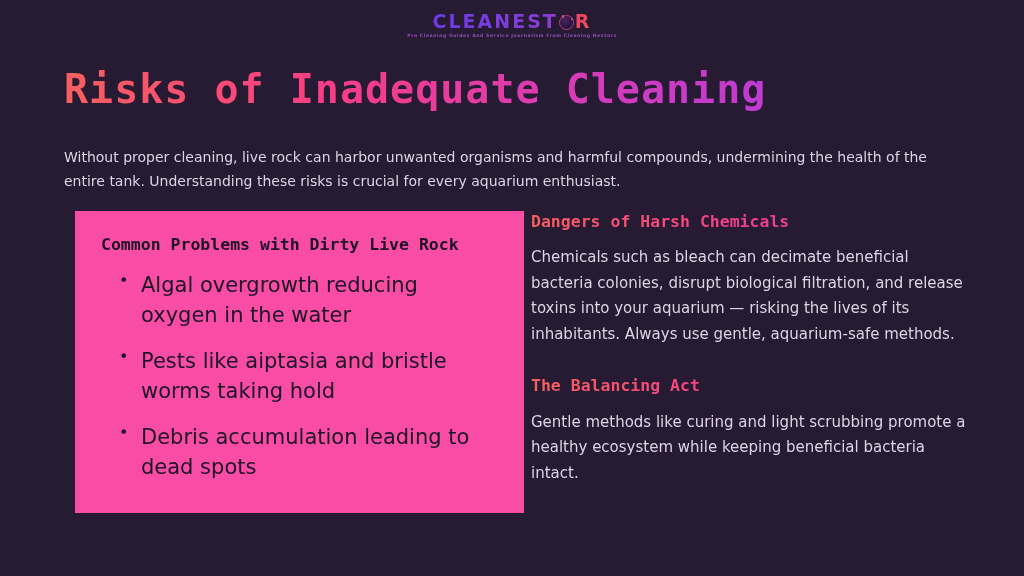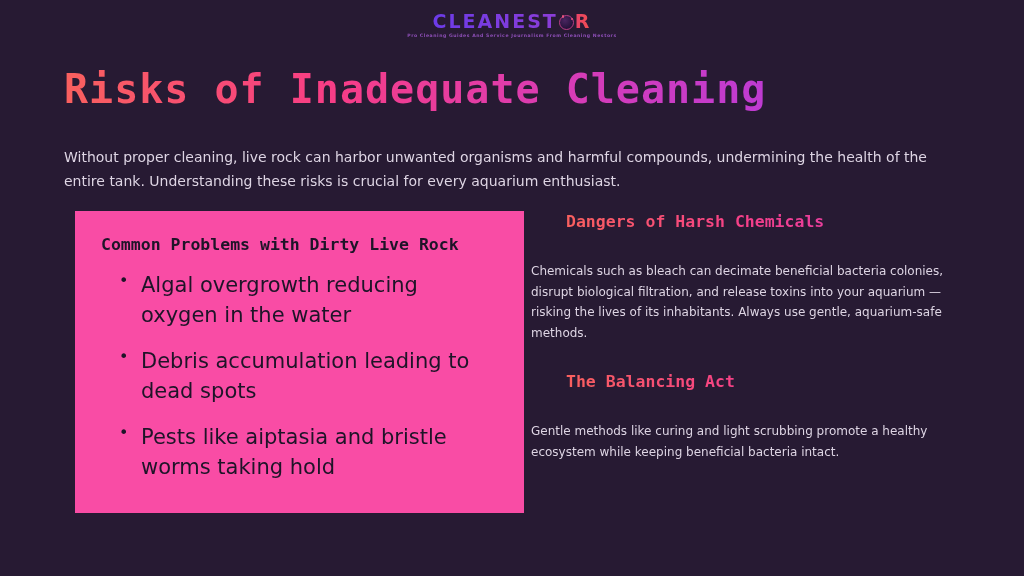--- a/index.html
+++ b/index.html
@@ -180,26 +180,25 @@
     font-family: "DejaVu Sans Mono", monospace;
     font-size: 16.5px;
     font-weight: bold;
     letter-spacing: 0px;
     line-height: 1.3;
     background: linear-gradient(90deg, #F9605E 0%, #F63F8A 45%, #D03CBE 100%);
     -webkit-background-clip: text;
     background-clip: text;
     color: transparent;
     white-space: nowrap;
-    margin-left: 35px;
   }
 
   .section-body {
-    margin-top: 29px;
-    font-size: 12px;
+    margin-top: 13px;
+    font-size: 15px;
     line-height: 1.70;
     color: #DED5E4;
   }
 
   .section-block-2 { margin-top: 28px; }
 </style>
 </head>
 <body>
 
 <div class="slide">
@@ -214,22 +213,22 @@
   <h1 class="page-title">Risks of Inadequate Cleaning</h1>
 
   <p class="intro">Without proper cleaning, live rock can harbor unwanted organisms and harmful compounds, undermining the health of the entire tank. Understanding these risks is crucial for every aquarium enthusiast.</p>
 
   <div class="columns">
 
     <div class="card">
       <div class="card-heading">Common Problems with Dirty Live Rock</div>
       <ul class="card-list">
         <li class="card-list-item">Algal overgrowth reducing oxygen in the water</li>
+        <li class="card-list-item">Pests like aiptasia and bristle worms taking hold</li>
         <li class="card-list-item">Debris accumulation leading to dead spots</li>
-        <li class="card-list-item">Pests like aiptasia and bristle worms taking hold</li>
       </ul>
     </div>
 
     <div class="right-col">
 
       <div class="section-block">
         <h2 class="section-heading">Dangers of Harsh Chemicals</h2>
         <p class="section-body">Chemicals such as bleach can decimate beneficial bacteria colonies, disrupt biological filtration, and release toxins into your aquarium — risking the lives of its inhabitants. Always use gentle, aquarium-safe methods.</p>
       </div>
 

